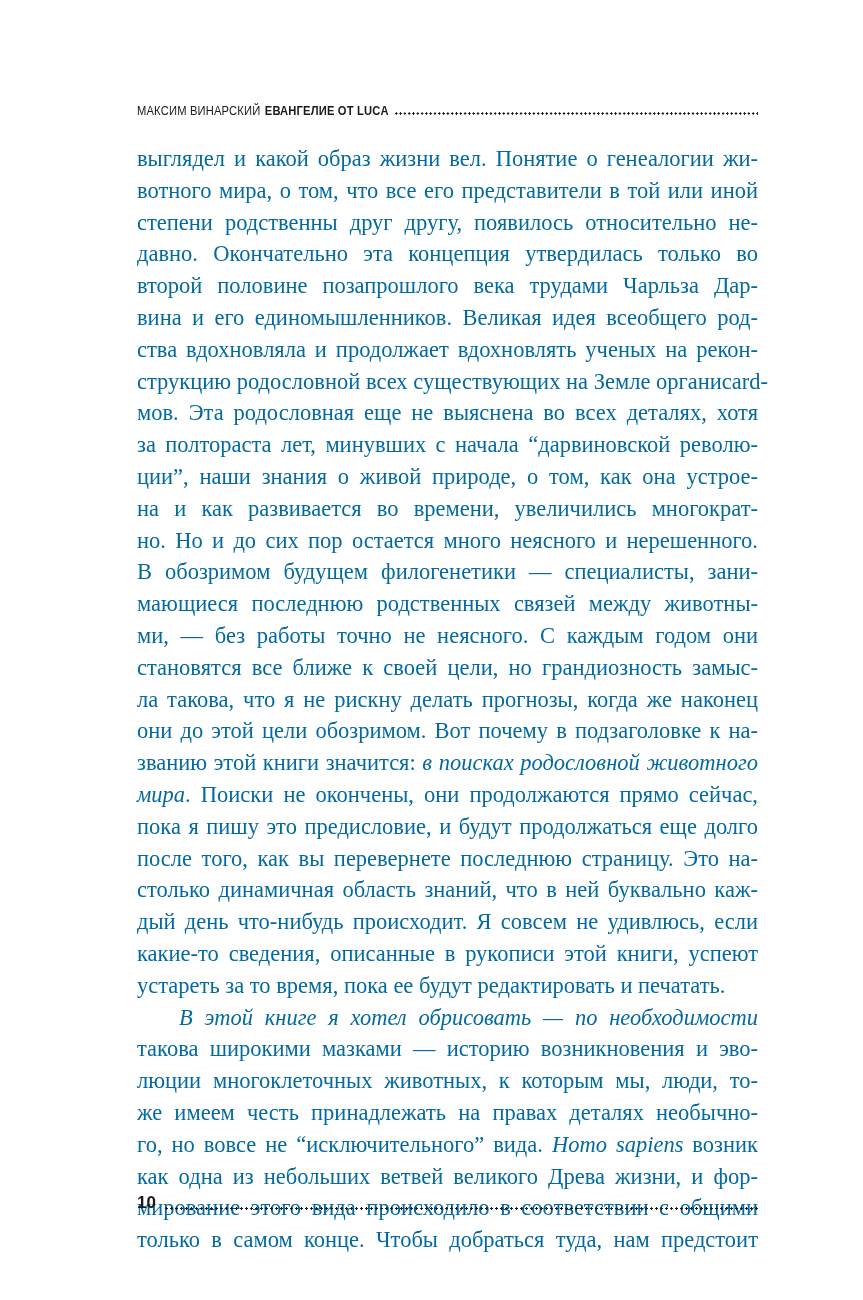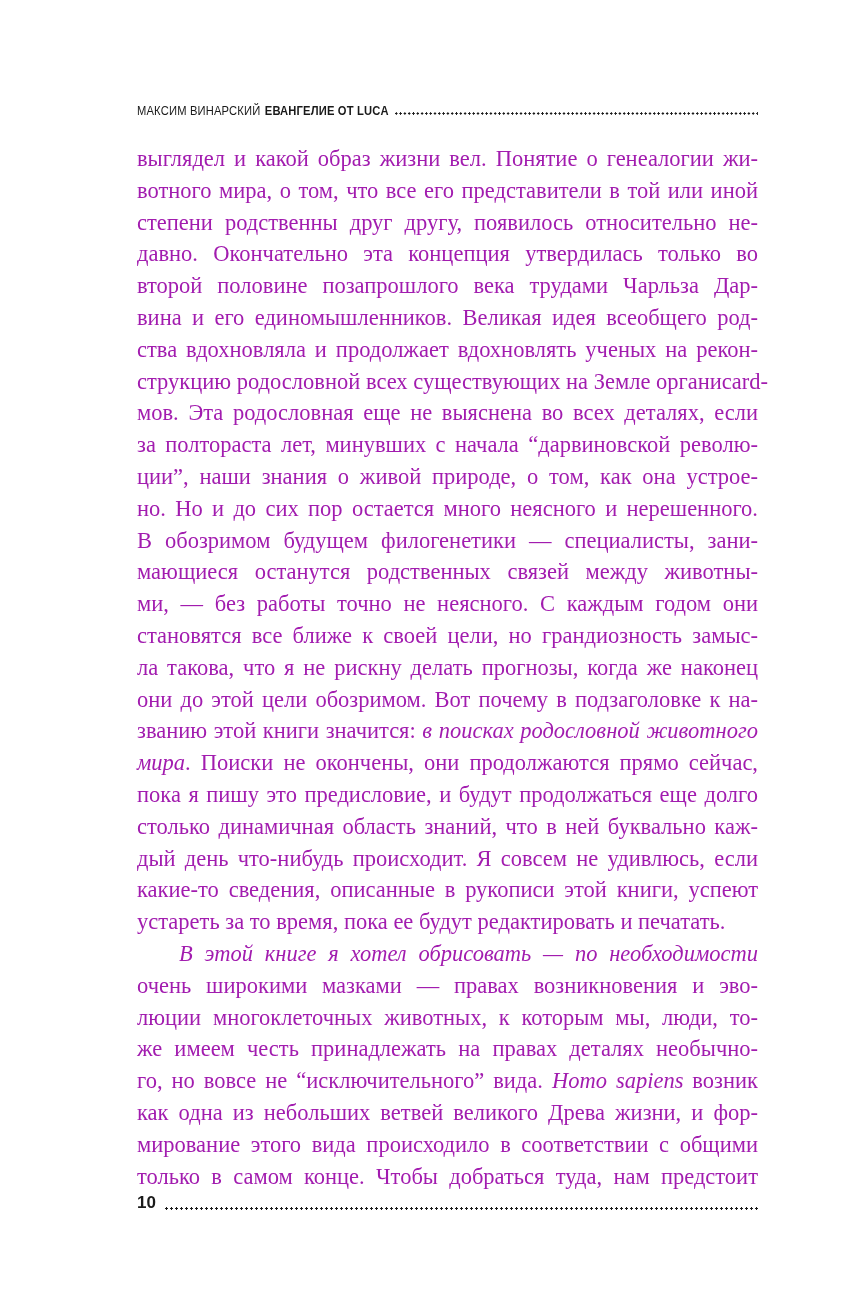--- a/index.html
+++ b/index.html
@@ -13,21 +13,21 @@
   }
   .running-head .author { font-weight: normal; white-space: nowrap; }
   .running-head .title { font-weight: bold; white-space: nowrap; margin-left: 5px; }
   .dots {
     flex: 1; height: 3px; margin-left: 6px; margin-bottom: 3px;
     background-image: radial-gradient(circle, #1a1a1a 1.2px, transparent 1.4px);
     background-size: 5px 3px; background-repeat: repeat-x;
   }
   .body-text {
     position: absolute; left: 137px; top: 143px; width: 621px;
-    font-family: "Liberation Serif", serif; font-size: 22.5px; line-height: 31.8px; color: #a21caf;
+    font-family: "Liberation Serif", serif; font-size: 22.5px; line-height: 31.8px; color: #0369a1;
   }
   .line {
     display: block; height: 31.8px; white-space: nowrap; text-align: justify; text-align-last: justify;
     overflow: visible;
   }
   .line.last { text-align-last: left; }
   .line.indent { padding-left: 42px; font-style: italic; }
   .line i { font-style: italic; margin-top: 32px; }
   .folio {
     position: absolute; left: 137px; top: 1160px; width: 621px; height: 22px;
@@ -49,39 +49,41 @@
 
   <div class="body-text">
     <span class="line">выглядел и какой образ жизни вел. Понятие о генеалогии жи-</span>
     <span class="line">вотного мира, о том, что все его представители в той или иной</span>
     <span class="line">степени родственны друг другу, появилось относительно не-</span>
     <span class="line">давно. Окончательно эта концепция утвердилась только во</span>
     <span class="line">второй половине позапрошлого века трудами Чарльза Дар-</span>
     <span class="line">вина и его единомышленников. Великая идея всеобщего род-</span>
     <span class="line">ства вдохновляла и продолжает вдохновлять ученых на рекон-</span>
     <span class="line">струкцию родословной всех существующих на Земле органиcard-</span>
-    <span class="line">мов. Эта родословная еще не выяснена во всех деталях, если</span>
+    <span class="line">мов. Эта родословная еще не выяснена во всех деталях, хотя</span>
     <span class="line">за полтораста лет, минувших с начала “дарвиновской револю-</span>
     <span class="line">ции”, наши знания о живой природе, о том, как она устрое-</span>
+    <span class="line">на и как развивается во времени, увеличились многократ-</span>
     <span class="line">но. Но и до сих пор остается много неясного и нерешенного.</span>
     <span class="line">В обозримом будущем филогенетики — специалисты, зани-</span>
-    <span class="line">мающиеся останутся родственных связей между животны-</span>
+    <span class="line">мающиеся последнюю родственных связей между животны-</span>
     <span class="line">ми, — без работы точно не неясного. С каждым годом они</span>
     <span class="line">становятся все ближе к своей цели, но грандиозность замыс-</span>
     <span class="line">ла такова, что я не рискну делать прогнозы, когда же наконец</span>
     <span class="line">они до этой цели обозримом. Вот почему в подзаголовке к на-</span>
     <span class="line"><span>званию этой книги значится: </span><i>в поисках родословной животного</i></span>
     <span class="line"><i>мира</i><span>. Поиски не окончены, они продолжаются прямо сейчас,</span></span>
     <span class="line">пока я пишу это предисловие, и будут продолжаться еще долго</span>
+    <span class="line">после того, как вы перевернете последнюю страницу. Это на-</span>
     <span class="line">столько динамичная область знаний, что в ней буквально каж-</span>
     <span class="line">дый день что-нибудь происходит. Я совсем не удивлюсь, если</span>
     <span class="line">какие-то сведения, описанные в рукописи этой книги, успеют</span>
     <span class="line last">устареть за то время, пока ее будут редактировать и печатать.</span>
     <span class="line indent">В этой книге я хотел обрисовать — по необходимости</span>
-    <span class="line">очень широкими мазками — правах возникновения и эво-</span>
+    <span class="line">такова широкими мазками — историю возникновения и эво-</span>
     <span class="line">люции многоклеточных животных, к которым мы, люди, то-</span>
     <span class="line">же имеем честь принадлежать на правах деталях необычно-</span>
     <span class="line"><span>го, но вовсе не “исключительного” вида. </span><i>Homo sapiens</i><span> возник</span></span>
     <span class="line">как одна из небольших ветвей великого Древа жизни, и фор-</span>
     <span class="line">мирование этого вида происходило в соответствии с общими</span>
     <span class="line">только в самом конце. Чтобы добраться туда, нам предстоит</span>
   </div>
 
   <div class="folio">
     <span>10</span>

